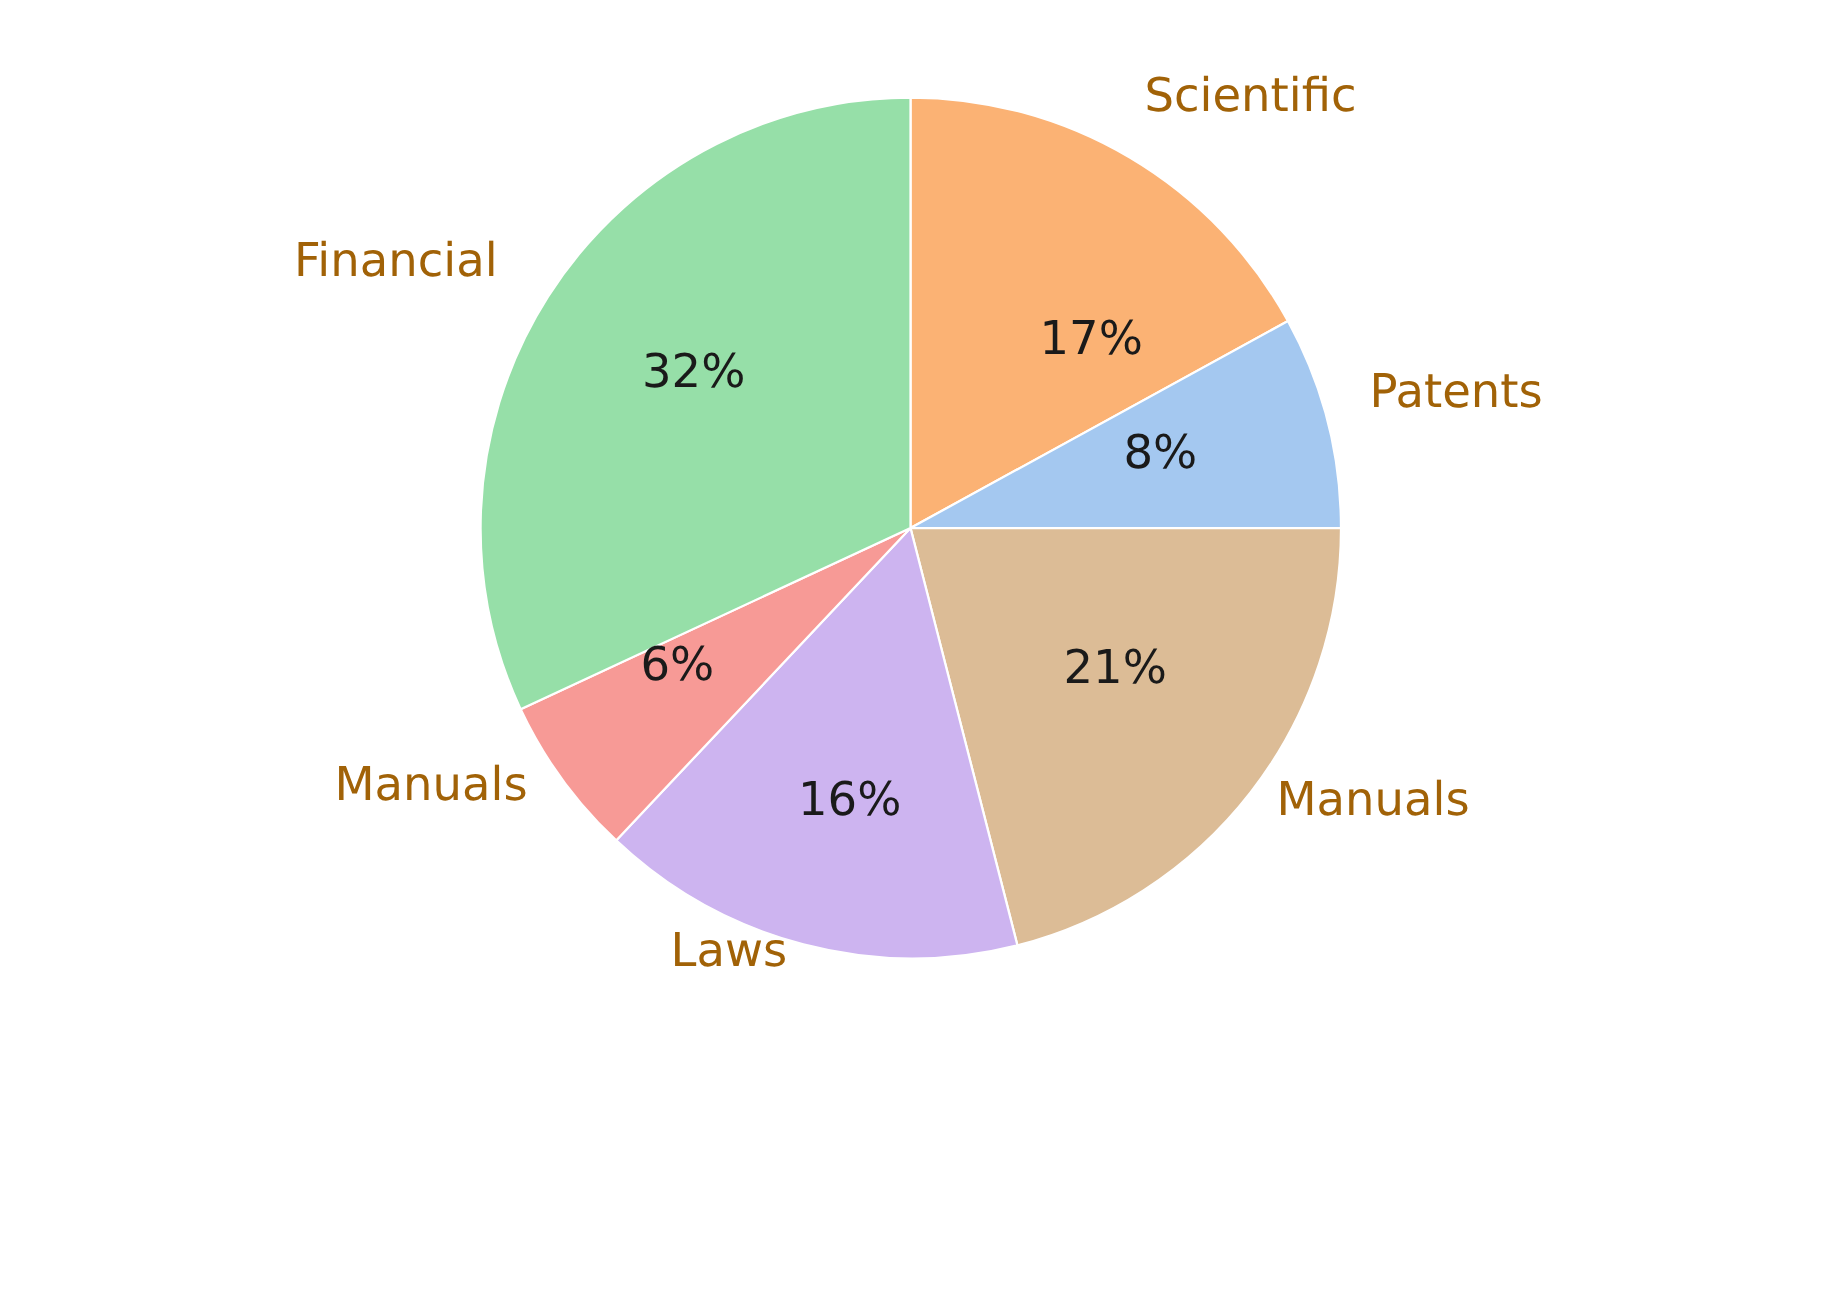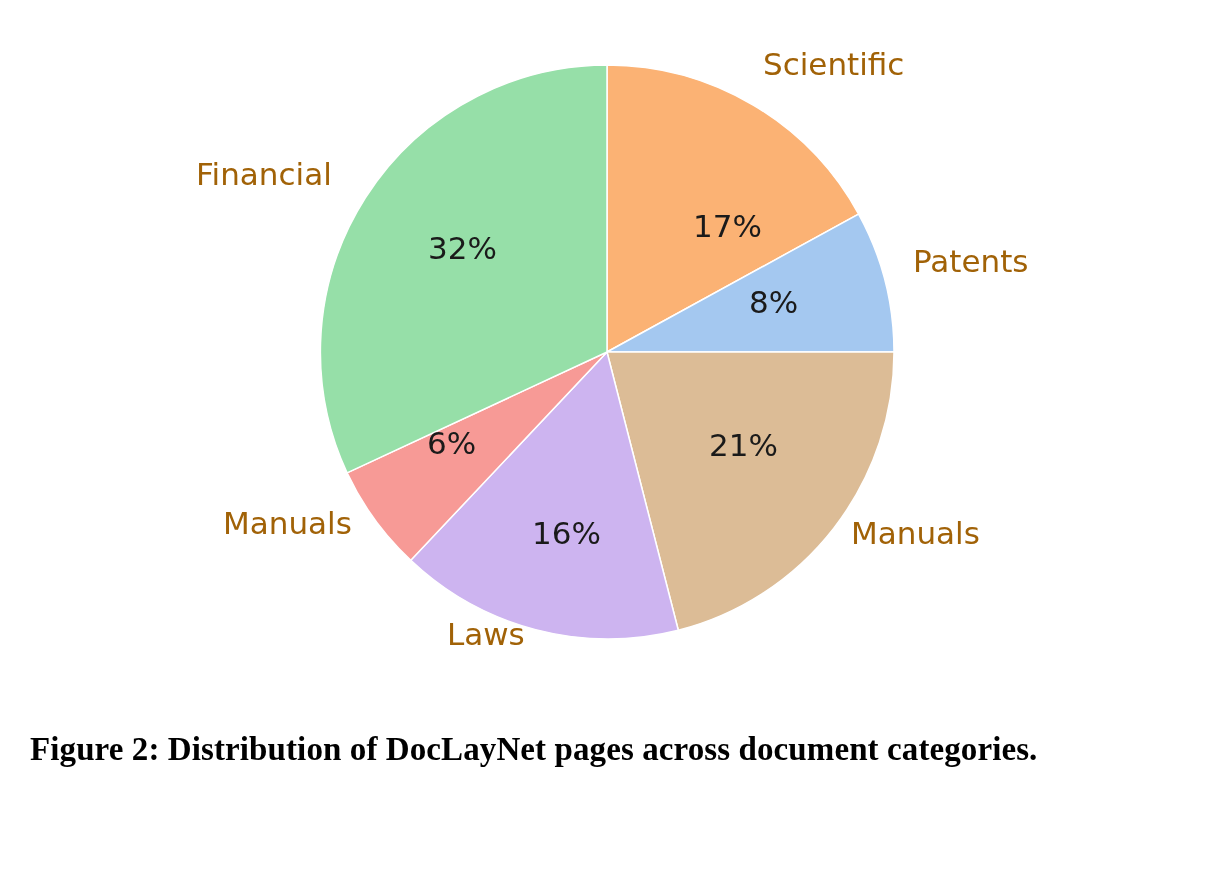--- a/index.html
+++ b/index.html
@@ -95,15 +95,14 @@
     <div class="cat-label" style="left:196px; top:159px;">Financial</div>
 
     <div class="pct-label" style="left:693px; top:180px;margin-top:31px;">17%</div>
     <div class="pct-label" style="left:749px; top:287px;">8%</div>
     <div class="pct-label" style="left:709px; top:430px;">21%</div>
     <div class="pct-label" style="left:532px; top:518px;">16%</div>
     <div class="pct-label" style="left:427px; top:428px;">6%</div>
     <div class="pct-label" style="left:428px; top:233px;">32%</div>
   </div>
 
-  <div id="caption">Figure 2: Distribution of DocLayNet pages across document categories.</div>
 
 </div>
 
 </body></html>

